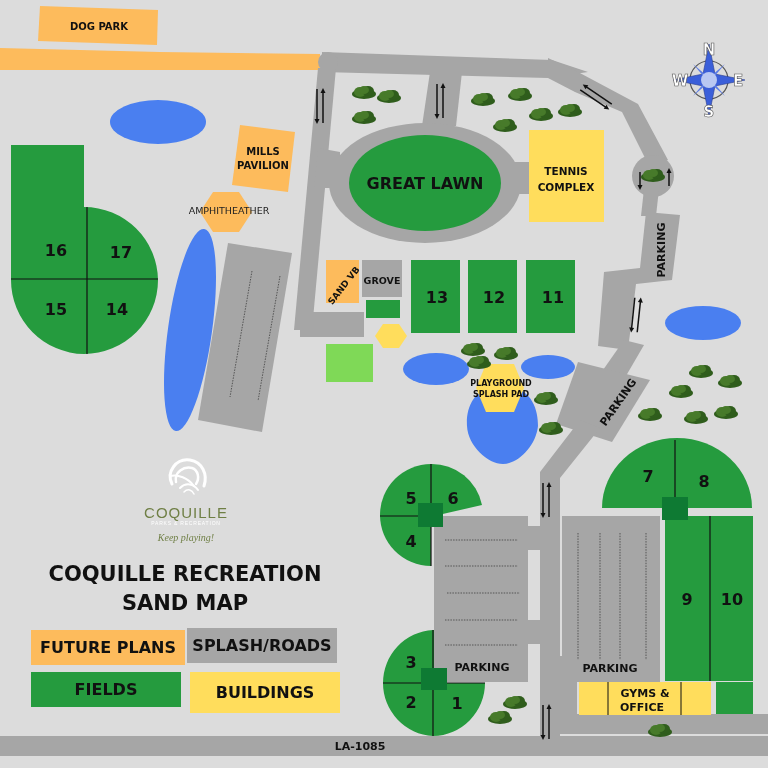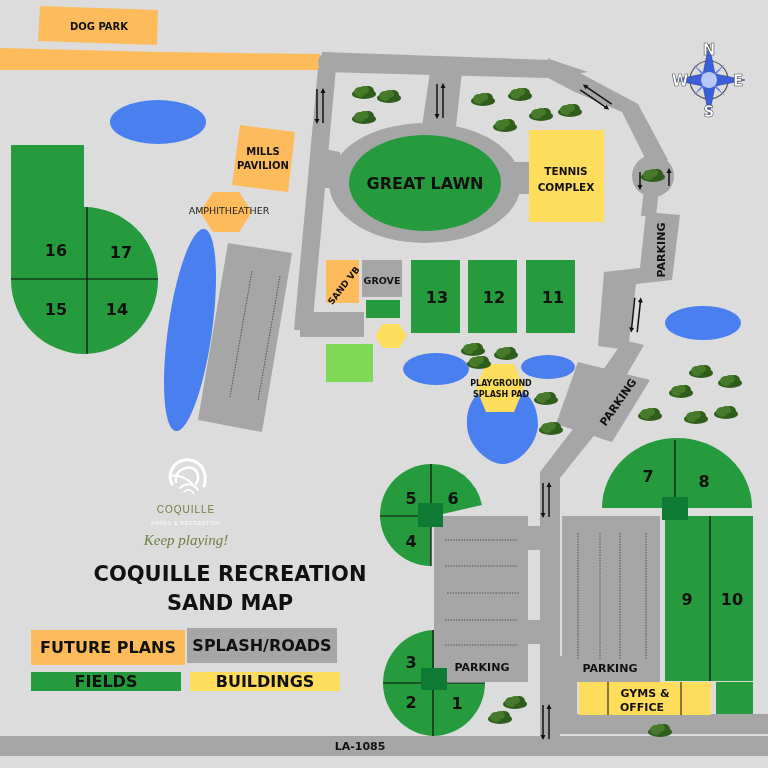--- a/index.html
+++ b/index.html
@@ -8,24 +8,24 @@
   .lbl { font-family:"DejaVu Sans", sans-serif; font-weight:bold; fill:#111; }
   .lbl-thin { font-family:"DejaVu Sans", sans-serif; fill:#222; }
   .road { fill:#a6a6a6; }
   .field { fill:#259b3e; }
   .water { fill:#4a7ff0; }
   .future { fill:#fdbb5c; }
   .bldg { fill:#ffdd5c; }
   .bush { fill:#2f5d1c; }
   .bush-hi { fill:#477a2a; }
   .legend { position:absolute; display:flex; align-items:center; justify-content:center; font-family:"DejaVu Sans", sans-serif; font-weight:bold; font-size:16px; color:#111; box-sizing:border-box; }
-  .title { position:absolute; left:0; width:370px; text-align:center; font-family:"DejaVu Sans", sans-serif; font-weight:bold; font-size:21px; color:#111; line-height:29px;padding-left:45px; }
-  .logo-name { position:absolute; left:130px; width:112px; text-align:center; font-family:"Liberation Sans", sans-serif; font-size:10px; color:#6f7f45; letter-spacing:1px; }
+  .title { position:absolute; left:0; width:370px; text-align:center; font-family:"DejaVu Sans", sans-serif; font-weight:bold; font-size:21px; color:#111; line-height:29px; }
+  .logo-name { position:absolute; left:130px; width:112px; text-align:center; font-family:"Liberation Sans", sans-serif; font-size:15px; color:#6f7f45; letter-spacing:1px; }
   .logo-sub { position:absolute; left:130px; width:112px; text-align:center; font-family:"Liberation Sans", sans-serif; font-size:5px; color:#ffffff; letter-spacing:0.8px; }
-  .logo-tag { position:absolute; left:130px; width:112px; text-align:center; font-family:"Liberation Serif", serif; font-style:italic; font-size:15px; color:#6f7f45; }
+  .logo-tag { position:absolute; left:130px; width:112px; text-align:center; font-family:"Liberation Serif", serif; font-style:italic; font-size:10px; color:#6f7f45; }
 </style>
 </head>
 <body>
 
 <svg id="map" viewBox="0 0 768 768" xmlns="http://www.w3.org/2000/svg">
   <defs>
     <g id="bush">
       <ellipse cx="0" cy="1" rx="12" ry="5" class="bush"></ellipse>
       <ellipse cx="-4" cy="-1" rx="6" ry="5" class="bush-hi"></ellipse>
       <ellipse cx="4" cy="-2" rx="6" ry="5" class="bush"></ellipse>
@@ -274,18 +274,18 @@
 
 <div class="title" style="top:560px;">COQUILLE RECREATION</div>
 <div class="title" style="top:589px;">SAND MAP</div>
 
 <div class="legend" style="left:31px;top:630px;width:154px;height:35px;background:#fdbb5c;">
   <span>FUTURE PLANS</span>
 </div>
 <div class="legend" style="left:187px;top:628px;width:150px;height:35px;background:#a6a6a6;">
   <span>SPLASH/ROADS</span>
 </div>
-<div class="legend" style="left:31px;top:672px;width:150px;height:19px;background:#259b3e;">
+<div class="legend" style="left:31px;top:672px;width:150px;height:35px;background:#259b3e;">
   <span>FIELDS</span>
 </div>
-<div class="legend" style="left:190px;top:672px;width:150px;height:19px;background:#ffdd5c;">
+<div class="legend" style="left:190px;top:672px;width:150px;height:41px;background:#ffdd5c;">
   <span>BUILDINGS</span>
 </div>
 
 </body></html>

